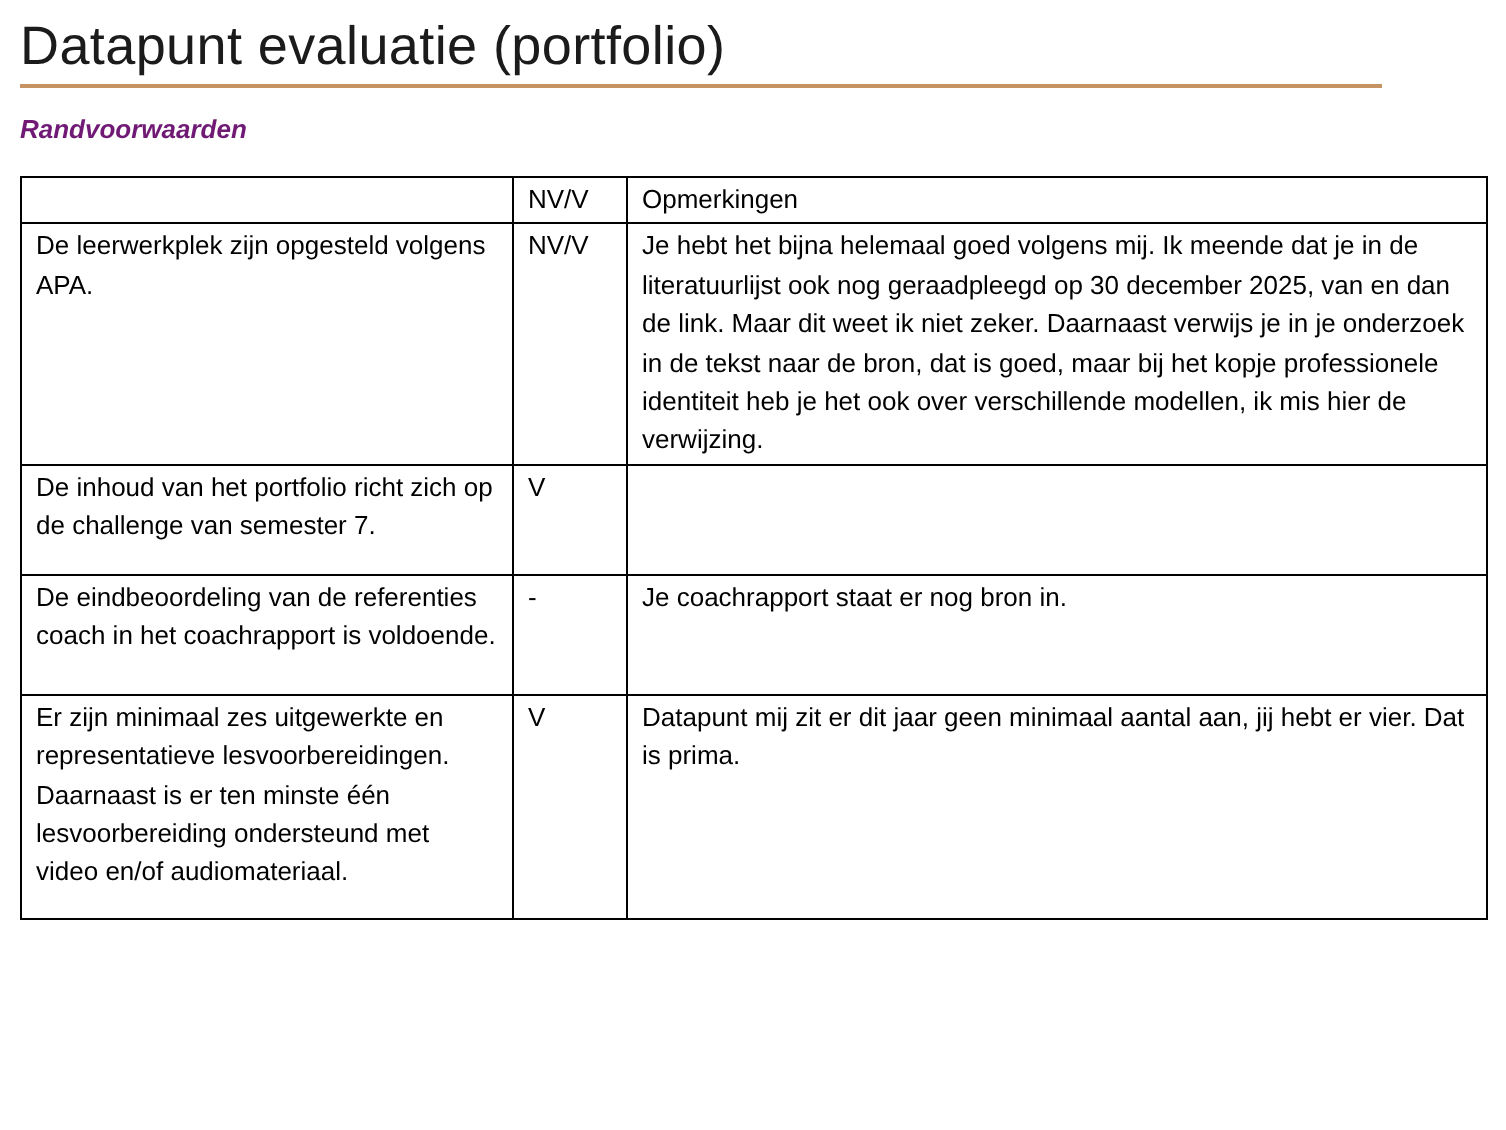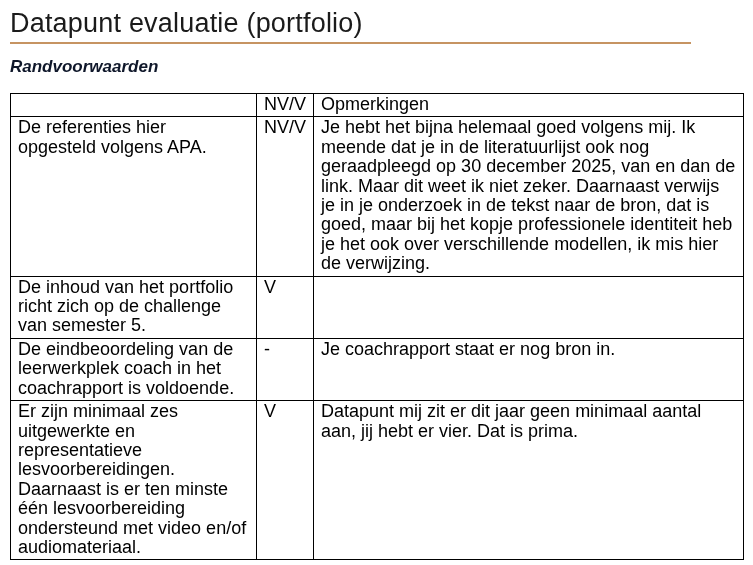--- a/index.html
+++ b/index.html
@@ -4,27 +4,27 @@
 <style>
   * { margin:0; padding:0; box-sizing:border-box; }
   html,body { width:753px; height:565px; background:#ffffff; overflow:hidden;
               font-family:"Liberation Sans", sans-serif; color:#000; }
   .page { position:relative; width:695px; height:565px; padding:6px 10px 0 10px; }
 
   .doc-title { font-size:27px; font-weight:400; color:#1b1b1b; letter-spacing:.2px;
                line-height:34px; }
   .title-rule { width:681px; height:0; border-bottom:2px solid #c69462; margin-top:2px; }
 
-  .section-heading { margin-top:13px; font-size:17px; font-weight:700; font-style:italic;
-                     color:#0f172a; }
+  .section-heading { margin-top:13px; font-size:13px; font-weight:700; font-style:italic;
+                     color:#701a75; }
 
   table.eval-table { margin-top:16px; border-collapse:collapse; table-layout:fixed;
                      width:733px; }
   .eval-table td, .eval-table th { border:1px solid #000; vertical-align:top;
-      padding:1px 7px 2px 7px; font-size:18px; font-weight:400; line-height:19.4px;
+      padding:1px 7px 2px 7px; font-size:13px; font-weight:400; line-height:19.4px;
       text-align:left; overflow:hidden; }
   .col-crit   { width:246px; }
   .col-status { width:57px;  }
   .col-remark { width:430px; }
   tr.h-head  { height:22px;  }
   tr.r-0 { height:118px; }
   tr.r-1 { height:55px;  }
   tr.r-2 { height:97px;  }
   tr.r-3 { height:60px;  }
   tr.r-4 { height:112px;padding-left:44px; }
@@ -46,34 +46,34 @@
         <col class="col-remark">
     </colgroup>
     <tbody>
       <tr class="h-head">
         <td></td>
         <td>NV/V</td>
         <td>Opmerkingen</td>
       </tr>
 
       <tr class="r-0">
-        <td>De referenties hier opgesteld volgens APA.</td>
+        <td>De leerwerkplek zijn opgesteld volgens APA.</td>
         <td>NV/V</td>
         <td>Je hebt het bijna helemaal goed volgens mij. Ik meende dat je in de literatuurlijst ook nog geraadpleegd op 30 december 2025, van en dan de link. Maar dit weet ik niet zeker. Daarnaast verwijs je in je onderzoek in de tekst naar de bron, dat is goed, maar bij het kopje professionele identiteit heb je het ook over verschillende modellen, ik mis hier de verwijzing.</td>
       </tr>
 
       <tr class="r-1">
-        <td>De inhoud van het portfolio richt zich op de challenge van semester 5.</td>
+        <td>De inhoud van het portfolio richt zich op de challenge van semester 7.</td>
         <td>V</td>
         <td></td>
       </tr>
 
 
       <tr class="r-3">
-        <td>De eindbeoordeling van de leerwerkplek coach in het coachrapport is voldoende.</td>
+        <td>De eindbeoordeling van de referenties coach in het coachrapport is voldoende.</td>
         <td>-</td>
         <td>Je coachrapport staat er nog bron in.</td>
       </tr>
 
       <tr class="r-4">
         <td>Er zijn minimaal zes uitgewerkte en representatieve lesvoorbereidingen. Daarnaast is er ten minste één lesvoorbereiding ondersteund met video en/of audiomateriaal.</td>
         <td>V</td>
         <td>Datapunt mij zit er dit jaar geen minimaal aantal aan, jij hebt er vier. Dat is prima.</td>
       </tr>
     </tbody>

